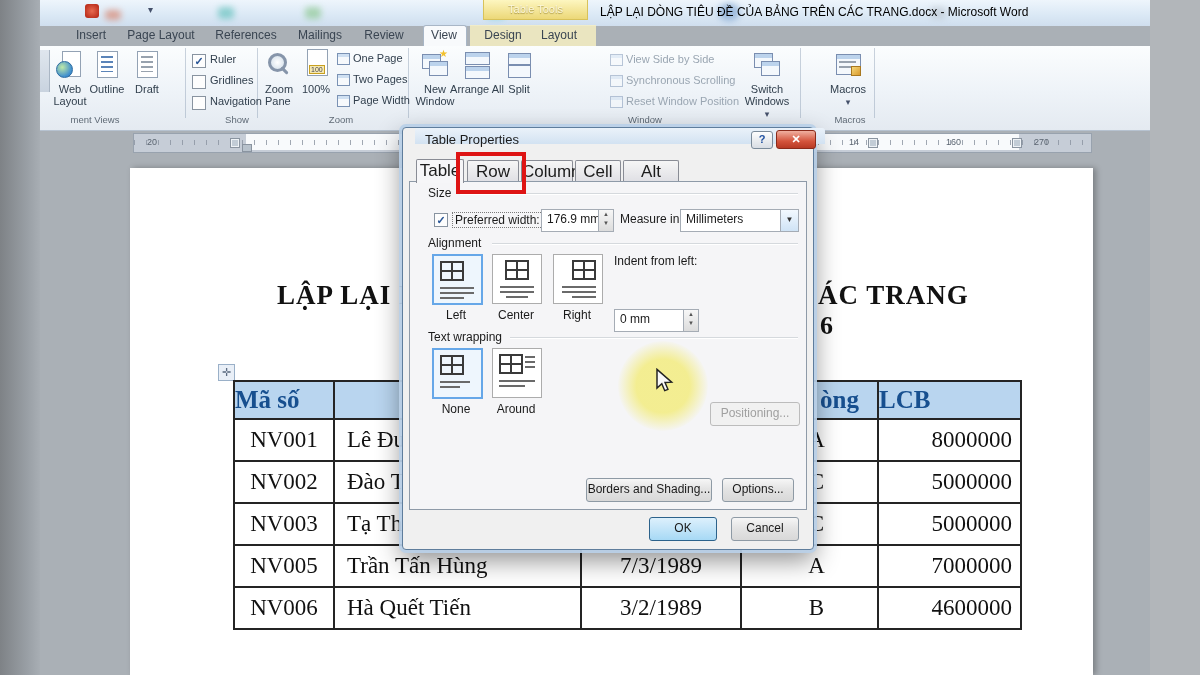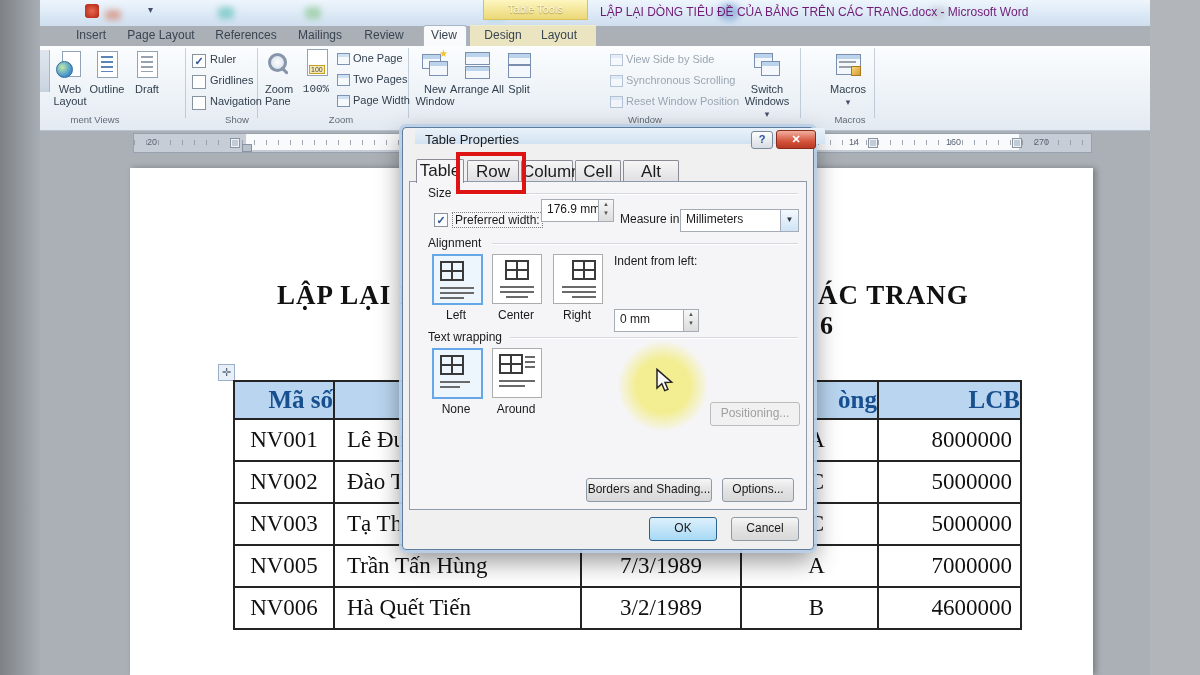--- a/index.html
+++ b/index.html
@@ -4,21 +4,21 @@
 <style>
   html,body{margin:0;padding:0;}
   .stage{position:relative;width:1200px;height:675px;overflow:hidden;
          font-family:"Liberation Sans",sans-serif;background:#aab0b6;}
   .a{position:absolute;}
   
   .band-left{left:0;top:0;width:40px;height:675px;background:linear-gradient(90deg,#7e8286,#9aa0a6 70%,#a8aeb4);}
   .band-right{left:1150px;top:0;width:50px;height:675px;background:#b2b6ba;}
   
   .titlebar{left:40px;top:0;width:1110px;height:26px;background:linear-gradient(#eef5fc,#dae8f5 60%,#cfdeee);}
-  .win-title{left:600px;top:5px;font-size:12px;color:#701a75;white-space:nowrap;}
+  .win-title{left:600px;top:5px;font-size:12px;color:#000000;white-space:nowrap;}
   .qat-red{left:85px;top:4px;width:14px;height:14px;border-radius:3px;background:radial-gradient(#e86a50,#b02010);filter:blur(0.4px);}
   .qat-caret{left:148px;top:4px;font-size:10px;color:#44506a;}
   .blob{border-radius:4px;filter:blur(3px);opacity:.55;}
   
   .tabsrow{left:40px;top:25px;width:1110px;height:21px;}
   .rtab{position:absolute;top:3px;font-size:12px;color:#3a4552;transform:translateX(-50%);white-space:nowrap;}
   .ctx-zone{left:470px;top:25px;width:126px;height:21px;background:#f6eec2;opacity:.85;}
   .tt-hdr{left:483px;top:0;width:103px;height:19px;background:linear-gradient(#fdf6c0,#ecd878);
           border:1px solid #d8c25a;border-top:none;text-align:center;font-size:11px;line-height:18px;
           color:#fbf6da;text-shadow:0 1px 1px rgba(110,90,0,.55);}
@@ -52,21 +52,21 @@
   .rnum{position:absolute;top:3px;font-size:9px;color:#5a6470;}
   .colmark{position:absolute;top:4px;width:8px;height:8px;background:#c2ccd6;border:1px solid #8a94a0;
            box-shadow:inset 0 0 0 1px #eef2f6;}
   .page{left:130px;top:168px;width:963px;height:507px;background:#fff;box-shadow:3px 0 6px rgba(0,0,0,.28);}
   .doctitle{position:absolute;font-family:"Liberation Serif",serif;font-weight:bold;font-size:27px;color:#111;letter-spacing:1px;white-space:nowrap;}
   .movehandle{position:absolute;left:88px;top:196px;width:15px;height:15px;border:1px solid #9ab0c8;background:#e9eff7;
               font-size:11px;line-height:14px;text-align:center;color:#5a6a80;}
   table.doc{position:absolute;left:103px;top:212px;border-collapse:collapse;table-layout:fixed;
             font-family:"Liberation Serif",serif;color:#111;}
   table.doc td{border:2px solid #242424;overflow:hidden;white-space:nowrap;padding:0;}
-  td.hd{background:#b9d5ef;color:#174f8f;font-weight:bold;font-size:25px;height:36px;text-align:right;}
+  td.hd{background:#b9d5ef;color:#174f8f;font-weight:bold;font-size:25px;height:36px;text-align:left;}
   td.b{font-size:23px;height:40px;}
   .c-id{text-align:center;} .c-name{text-align:left;padding-left:12px!important;}
   .c-date{text-align:center;} .c-grade{text-align:center;padding-left:14px!important;}
   .c-lcb{text-align:right;padding-right:8px!important;}
   .hd-frag{text-align:left;padding-left:78px!important;}
   
   .dialog{left:402px;top:127px;width:410px;height:421px;background:#f0f0f0;border:1px solid #5f7d9c;border-radius:4px;
           box-shadow:0 0 0 3px rgba(186,208,232,.92),0 10px 26px rgba(0,0,0,.45);}
   .dlg-titlebar{position:absolute;left:12px;top:0;width:100%;height:16px;border-radius:3px 3px 0 0;
                 background:linear-gradient(#eaf2fa,#d2e2f2);}
@@ -174,21 +174,21 @@
 
     <div class="a" style="left:224px;top:4px;width:30px;height:30px;">
       <div class="lens" style="left:4px;top:3px;"></div>
       <div class="lens-h" style="left:16px;top:19px;"></div>
     </div>
     <div class="biglabel" style="left:217px;top:37px;width:44px;">Zoom</div>
     <div class="a" style="left:262px;top:3px;width:30px;height:30px;">
       <div class="pageic" style="left:5px;top:0;width:19px;height:25px;"></div>
       <div class="a" style="left:7px;top:16px;font-size:7px;color:#445;border:1px solid #c8a020;background:#f5e8b0;padding:0 1px;">100</div>
     </div>
-    <div class="biglabel" style="left:254px;top:37px;width:44px;font-family:Liberation Mono, monospace;">100%</div>
+    <div class="biglabel" style="left:254px;top:37px;width:44px;">100%</div>
     <div class="sicon" style="left:297px;top:7px;"></div>
     <div class="smlabel" style="left:313px;top:6px;">One Page</div>
     <div class="sicon" style="left:297px;top:28px;"></div>
     <div class="smlabel" style="left:313px;top:27px;">Two Pages</div>
     <div class="sicon" style="left:297px;top:49px;"></div>
     <div class="smlabel" style="left:313px;top:48px;">Page Width</div>
     <div class="glabel" style="left:301px;">Zoom</div>
 
     <div class="a" style="left:380px;top:4px;width:30px;height:30px;">
       <div class="mini-win" style="left:2px;top:4px;width:17px;height:13px;"></div>
@@ -320,21 +320,21 @@
     <div class="dtab" style="left:118px;width:50px;">Column</div>
     <div class="dtab" style="left:172px;width:44px;">Cell</div>
     <div class="dtab" style="left:220px;width:54px;">Alt Text</div>
 
     <div class="dlg-panel">
 
       <span class="grp" style="left:18px;top:4px;">Size</span>
       <div class="gline" style="left:50px;top:11px;width:338px;"></div>
       <div class="cb" style="left:24px;top:31px;">✓</div>
       <span class="grp dotted" style="left:42px;top:30px;">Preferred width:</span>
-      <div class="fld" style="left:131px;top:17px;width:66px;height:21px;">
+      <div class="fld" style="left:131px;top:27px;width:66px;height:21px;">
         <span>176.9 mm</span>
         <div class="spin">
           <span>▲</span><br><span>▼</span>
         </div>
       </div>
       <span class="grp" style="left:210px;top:30px;">Measure in:</span>
       <div class="fld" style="left:270px;top:27px;width:112px;height:21px;">
         <span>Millimeters</span>
         <div class="drop">▼</div>
       </div>

